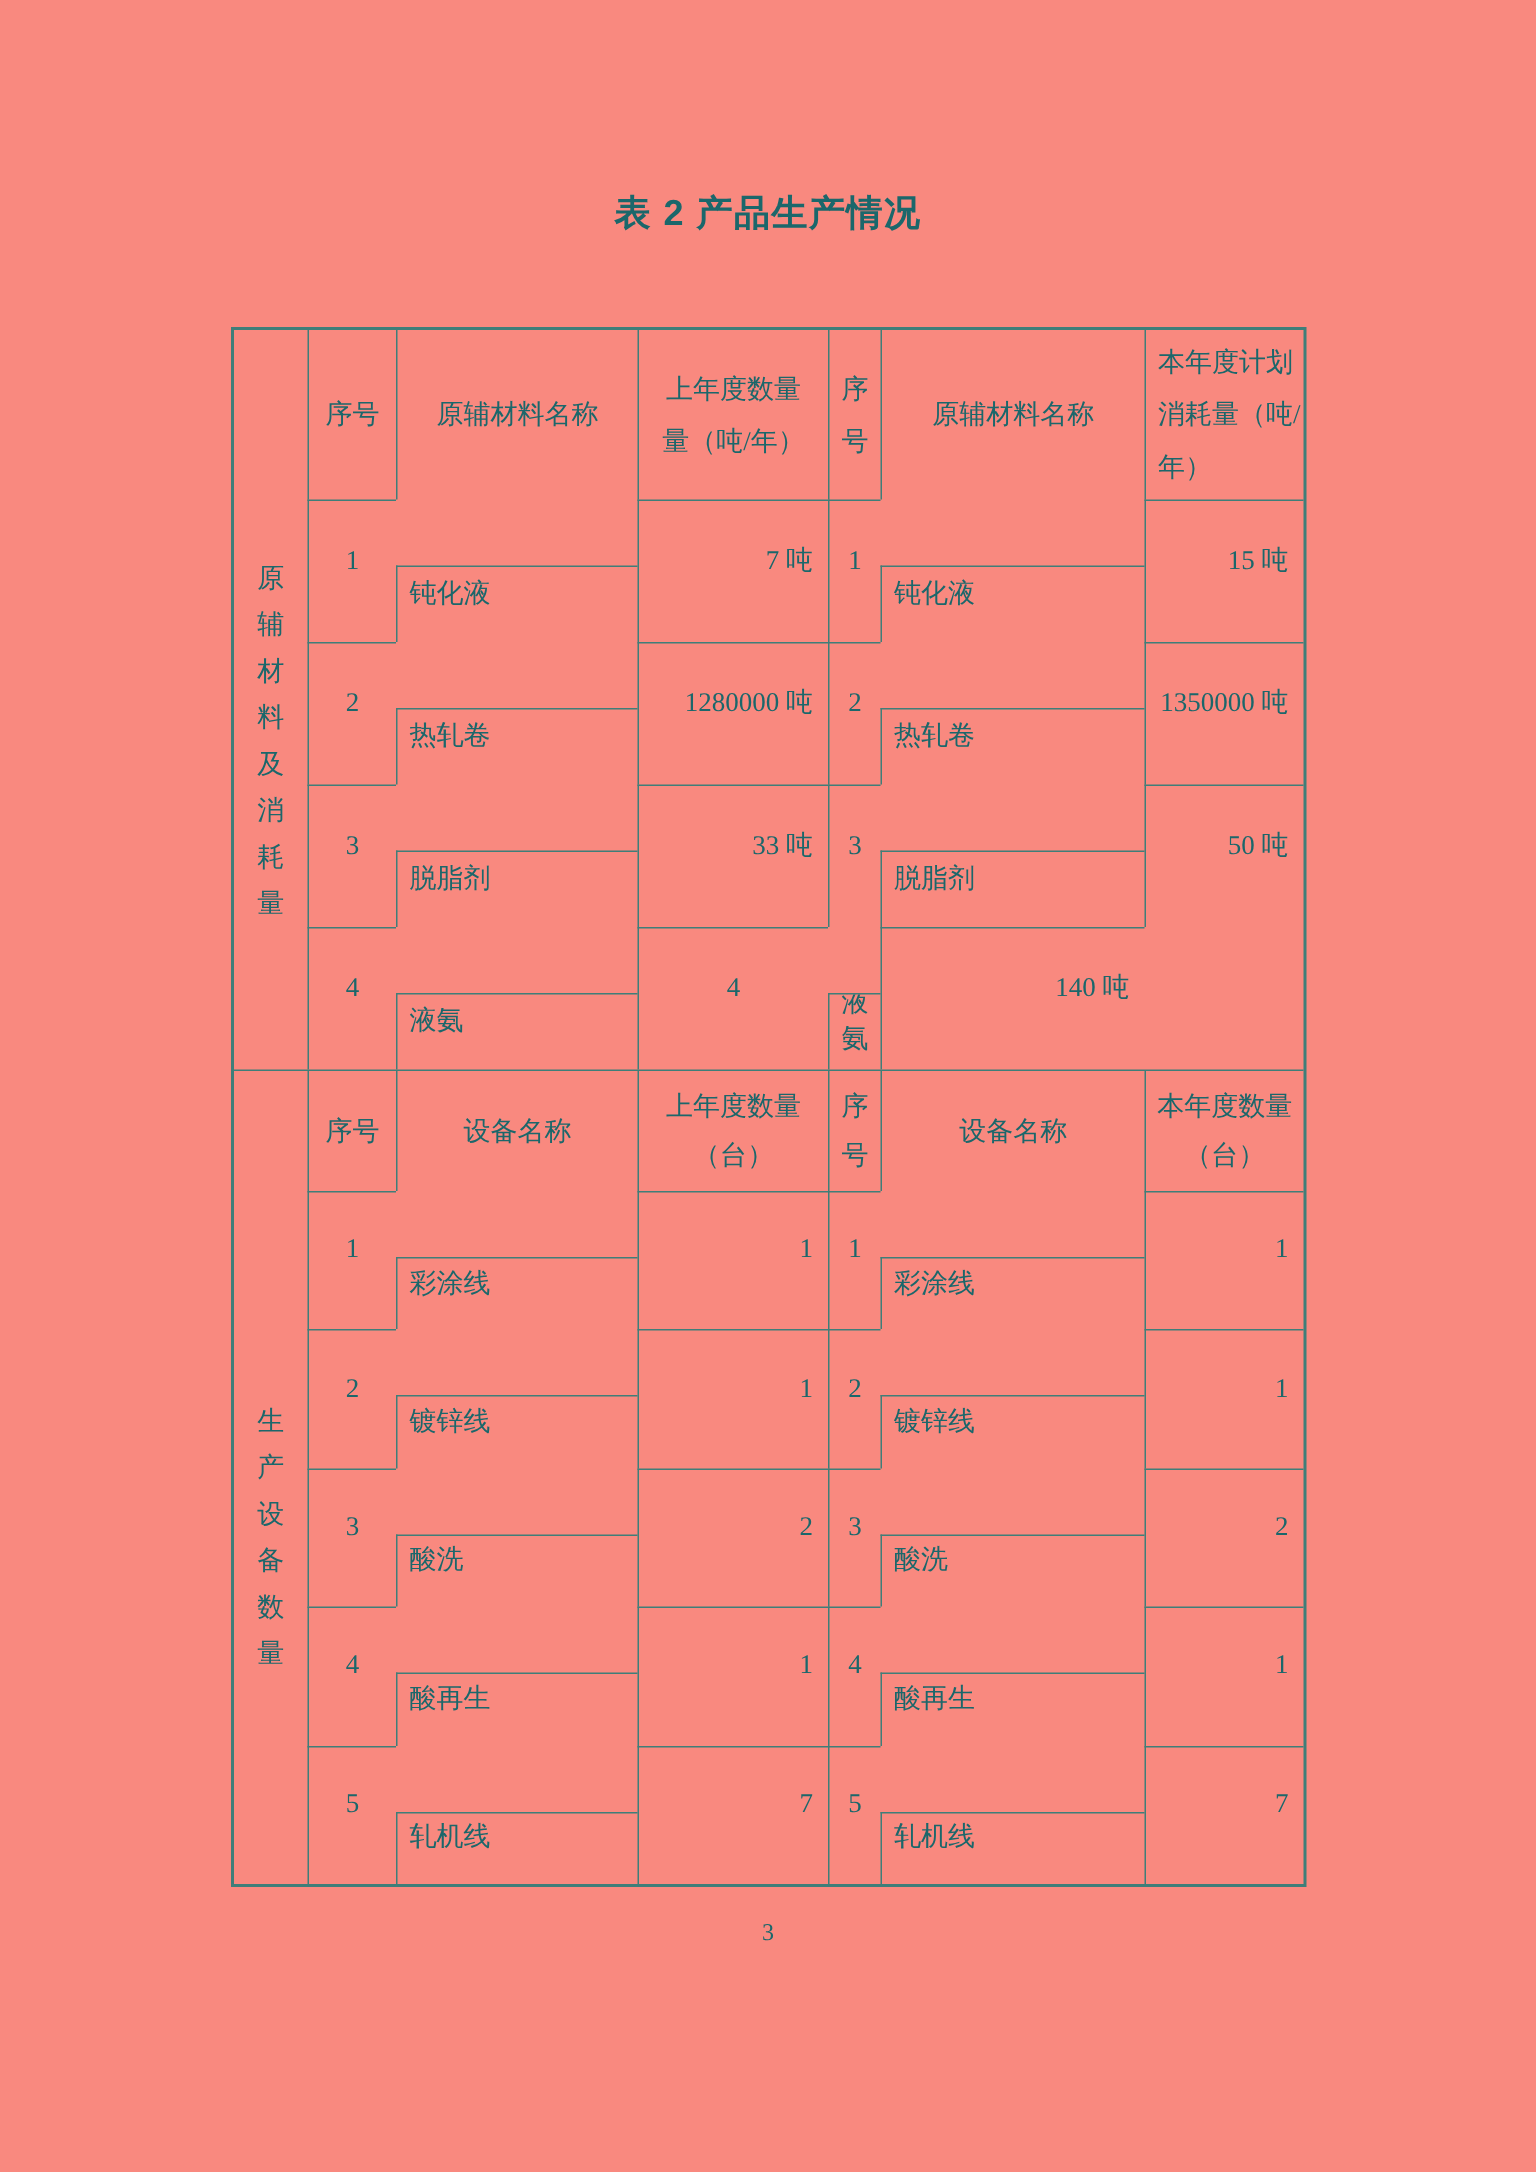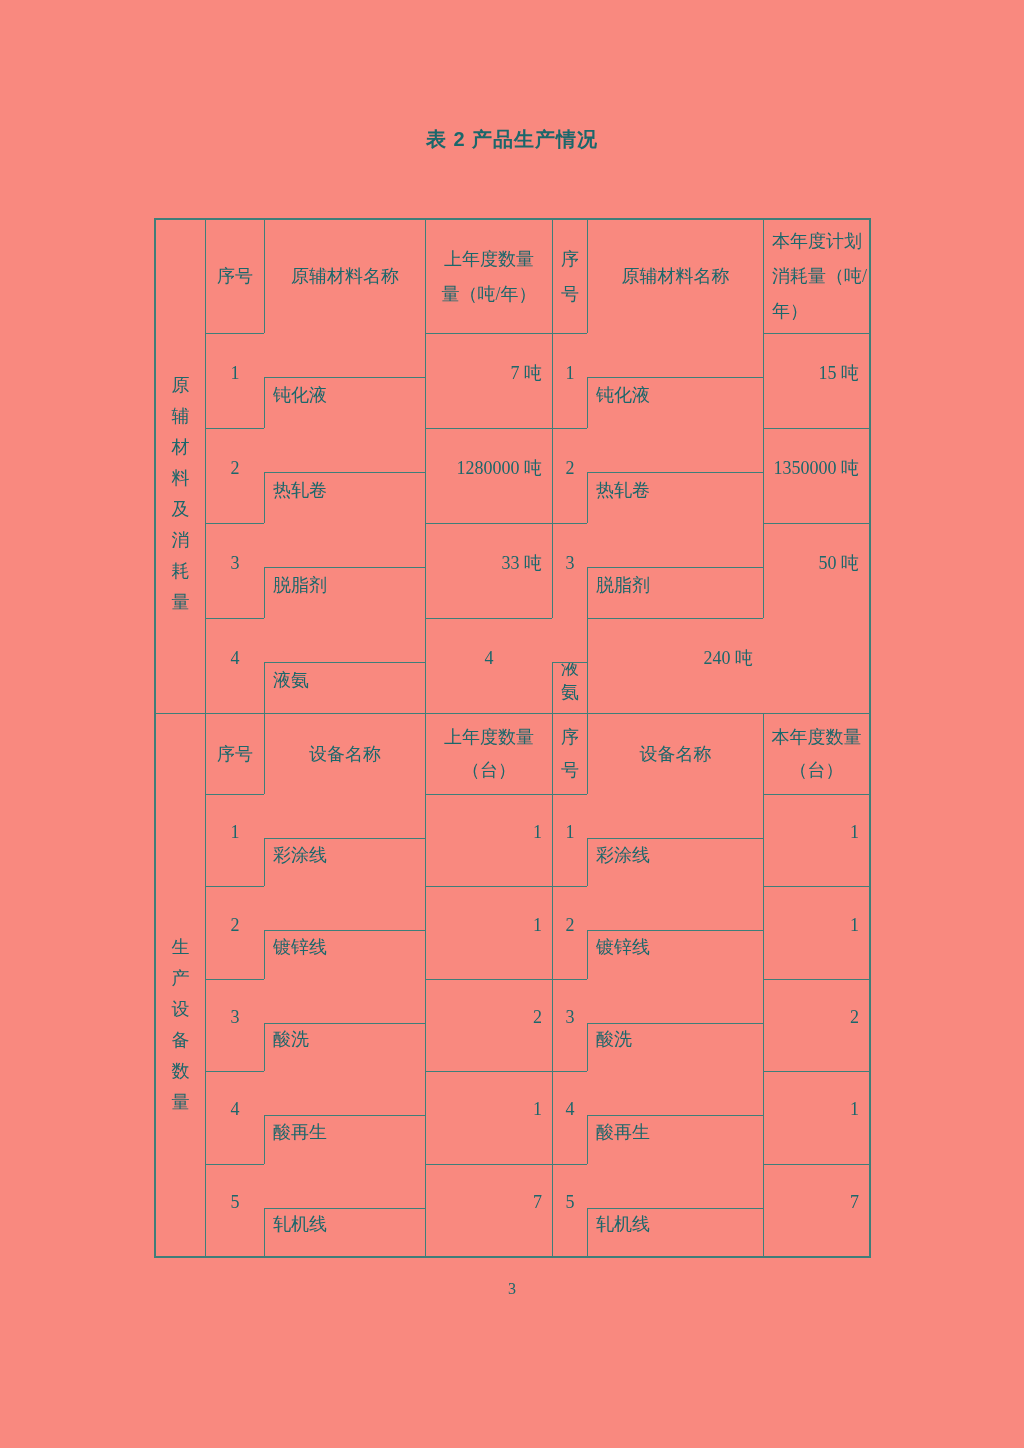--- a/index.html
+++ b/index.html
@@ -15,21 +15,21 @@
     color:var(--ink);
     position:relative;
     overflow:hidden;
   }
   .title{
     position:absolute;
     top:126px;left:0;width:1024px;
     text-align:center;
     font-family:"Liberation Sans","DejaVu Sans",sans-serif;
     font-weight:bold;
-    font-size:20px;
+    font-size:24px;
     letter-spacing:1px;
     margin:0;
   }
   .table{
     position:absolute;
     left:154px;top:218px;
     border:2px solid var(--line);
     width:713px;
   }
   .section{
@@ -126,21 +126,21 @@
       <div class="cell data c-center">3</div>
       <div class="cell data c-name">脱脂剂</div>
       <div class="cell data c-value">33 吨</div>
       <div class="cell data c-center">3</div>
       <div class="cell data c-name">脱脂剂</div>
       <div class="cell data c-value">50 吨</div>
       <div class="cell data c-center">4</div>
       <div class="cell data c-name">液氨</div>
       <div class="cell data c-center">4</div>
       <div class="cell data c-name">液氨</div>
-      <div class="cell data c-value">240 吨</div>
+      <div class="cell data c-value">140 吨</div>
     </div>
     <div class="section s1">
       <div class="side-cell">
         <div class="side-label">生产设备数量</div>
       </div>
       <div class="cell header">序号</div>
       <div class="cell header">设备名称</div>
       <div class="cell header">上年度数量
 （台）</div>
       <div class="cell header">序

